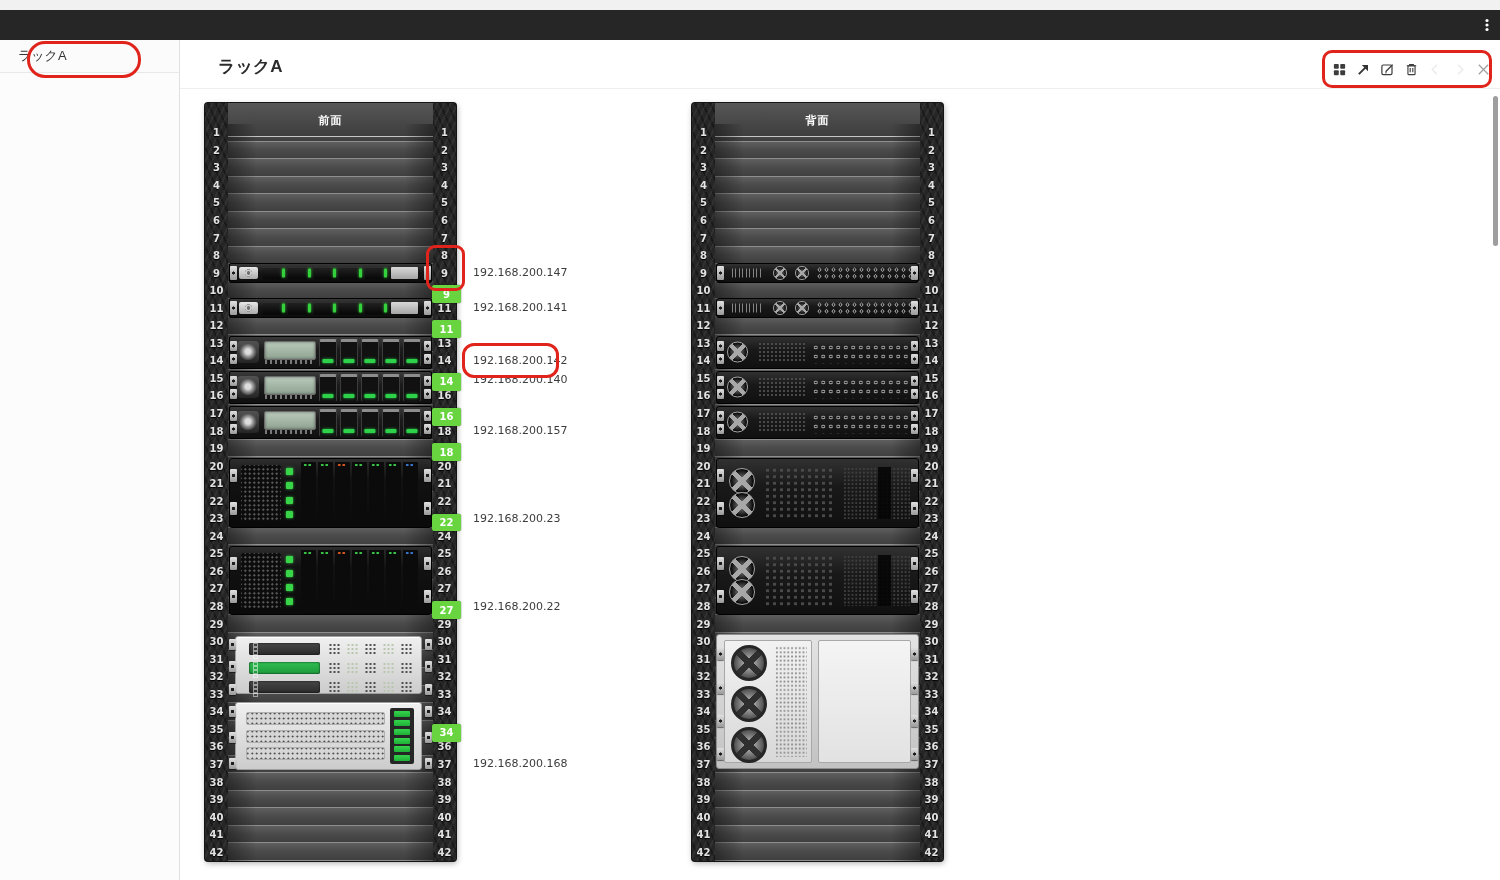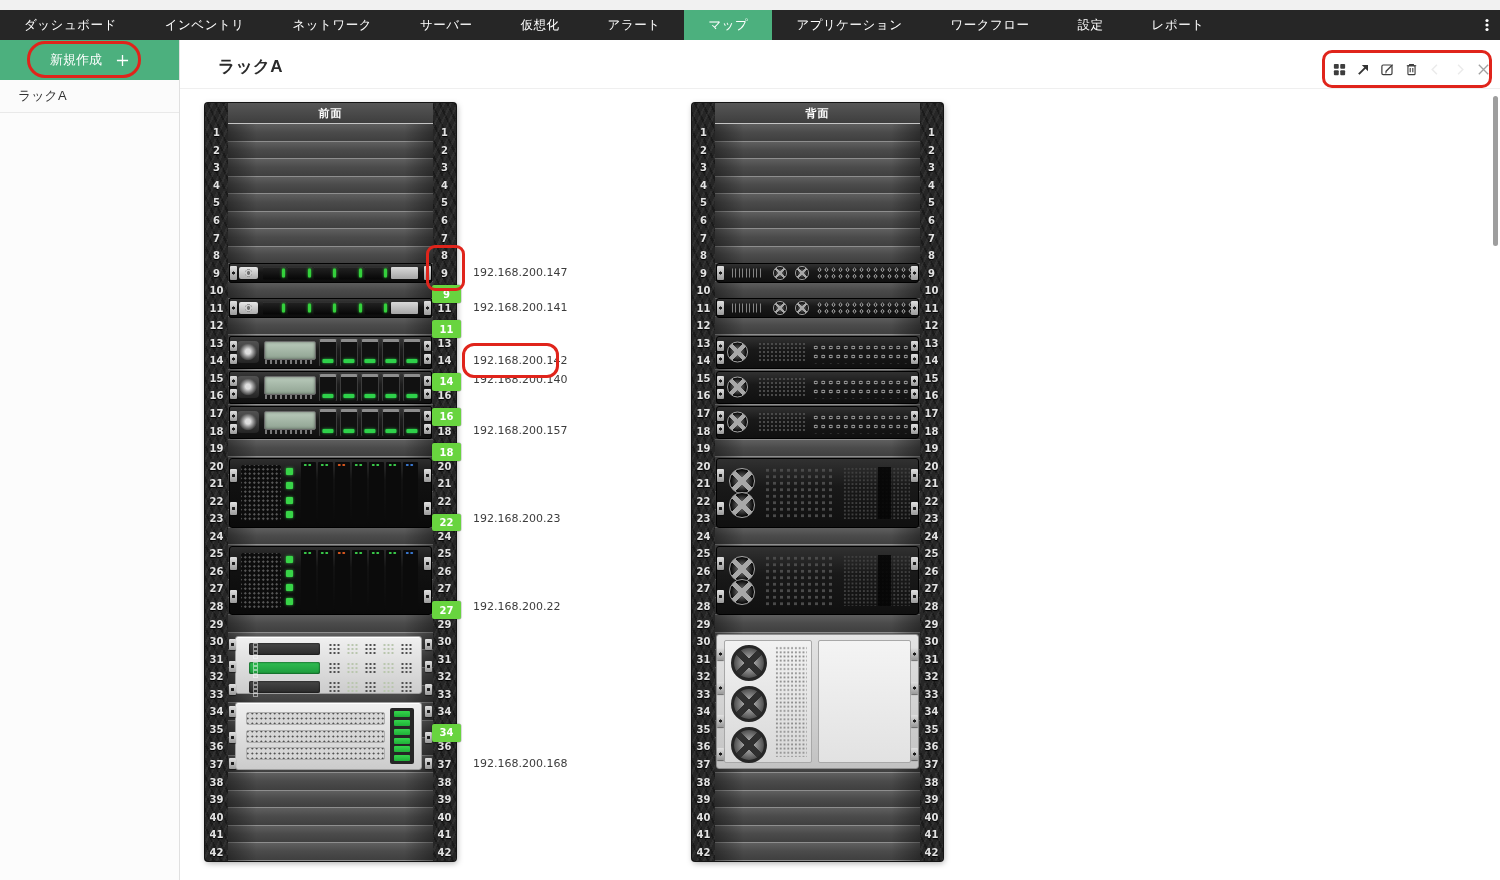--- a/index.html
+++ b/index.html
@@ -34,21 +34,21 @@
   .tbi { width:15px; height:15px; display:inline-flex; cursor:pointer; }
   .tbi svg { width:15px; height:15px; }
   .scroll-thumb { position:absolute; left:1313px; top:56px; width:5px; height:150px; background:#9e9e9e; border-radius:3px; }
 
   
   .rack { position:absolute; top:63px; width:251px; height:758px; background-color:#262626;
     background-image:repeating-linear-gradient(115deg, rgba(255,255,255,.05) 0 2px, transparent 2px 6px),
                      repeating-linear-gradient(245deg, rgba(0,0,0,.32) 0 2px, transparent 2px 7px);
     border-radius:3px; box-shadow:0 0 0 1px #141414, 1px 2px 6px rgba(0,0,0,.35); }
   .interior { position:absolute; left:23px; right:23px; top:0; bottom:0; }
-  .rack-head { height:21px; display:flex; align-items:center; justify-content:center; color:#fff;
+  .rack-head { height:34px; display:flex; align-items:center; justify-content:center; color:#fff;
     font-size:11px; font-weight:bold; letter-spacing:1px; position:relative; z-index:1;
     background:linear-gradient(180deg,#565656,#3d3d3d); box-shadow:inset 0 -1px 0 rgba(255,255,255,.7); }
   .rows { position:absolute; left:0; right:0; top:21px; bottom:0; display:flex; flex-direction:column; }
   .rrow { flex:1; background:linear-gradient(180deg,#5f5f5f 0%,#4b4b4b 45%,#3e3e3e 100%);
     box-shadow:inset 0 -1px 0 rgba(222,222,222,.5); }
   .shade { position:absolute; left:0; right:0; top:21px; bottom:0; z-index:1; pointer-events:none;
     background:linear-gradient(90deg, rgba(0,0,0,.38), rgba(0,0,0,0) 14%, rgba(0,0,0,0) 86%, rgba(0,0,0,.38)); }
   .rail { position:absolute; top:21px; bottom:0; width:23px; z-index:2; display:flex; flex-direction:column; }
   .rail.l { left:0; } .rail.r { right:0; }
   .unum { flex:1; display:flex; align-items:center; justify-content:center; color:#e3e3e3;
@@ -185,49 +185,30 @@
   .ip-label { position:absolute; left:293px; height:14px; font-size:11px; color:#3c3c3c;
     font-family:"DejaVu Sans",sans-serif; white-space:nowrap; }
   .anno { position:absolute; border:3px solid var(--red); background:transparent; z-index:40; pointer-events:none; }
 </style>
 </head>
 <body>
 
 <div class="top-strip"></div>
 
 <nav class="navbar">
-  <div class="nav-items" id="nav-items">
-      <div class="nav-item">ダッシュボード</div>
-      <div class="nav-item">インベントリ</div>
-      <div class="nav-item">ネットワーク</div>
-      <div class="nav-item">サーバー</div>
-      <div class="nav-item">仮想化</div>
-      <div class="nav-item">アラート</div>
-      <div class="nav-item active">マップ</div>
-      <div class="nav-item">アプリケーション</div>
-      <div class="nav-item">ワークフロー</div>
-      <div class="nav-item">設定</div>
-      <div class="nav-item">レポート</div>
-    </div>
   <div class="kebab">
     <svg viewBox="0 0 14 16">
       <circle cx="7" cy="3.5" r="1.6" fill="#fff"></circle>
         <circle cx="7" cy="8" r="1.6" fill="#fff"></circle>
         <circle cx="7" cy="12.5" r="1.6" fill="#fff"></circle>
     </svg>
   </div>
 </nav>
 
 <aside class="sidebar">
-  <div class="new-btn">
-    <span>新規作成</span>
-    <svg viewBox="0 0 14 14">
-      <path d="M7 1 V13 M1 7 H13" stroke="#fff" stroke-width="1.4" fill="none"></path>
-    </svg>
-  </div>
   <div id="sidebar-items">
       <div class="side-item">ラックA</div>
     </div>
 </aside>
 
 <main class="main">
   <h1 class="page-title">ラックA</h1>
   <div class="header-divider"></div>
   <div class="toolbar" id="toolbar">
       <span class="tbi">

